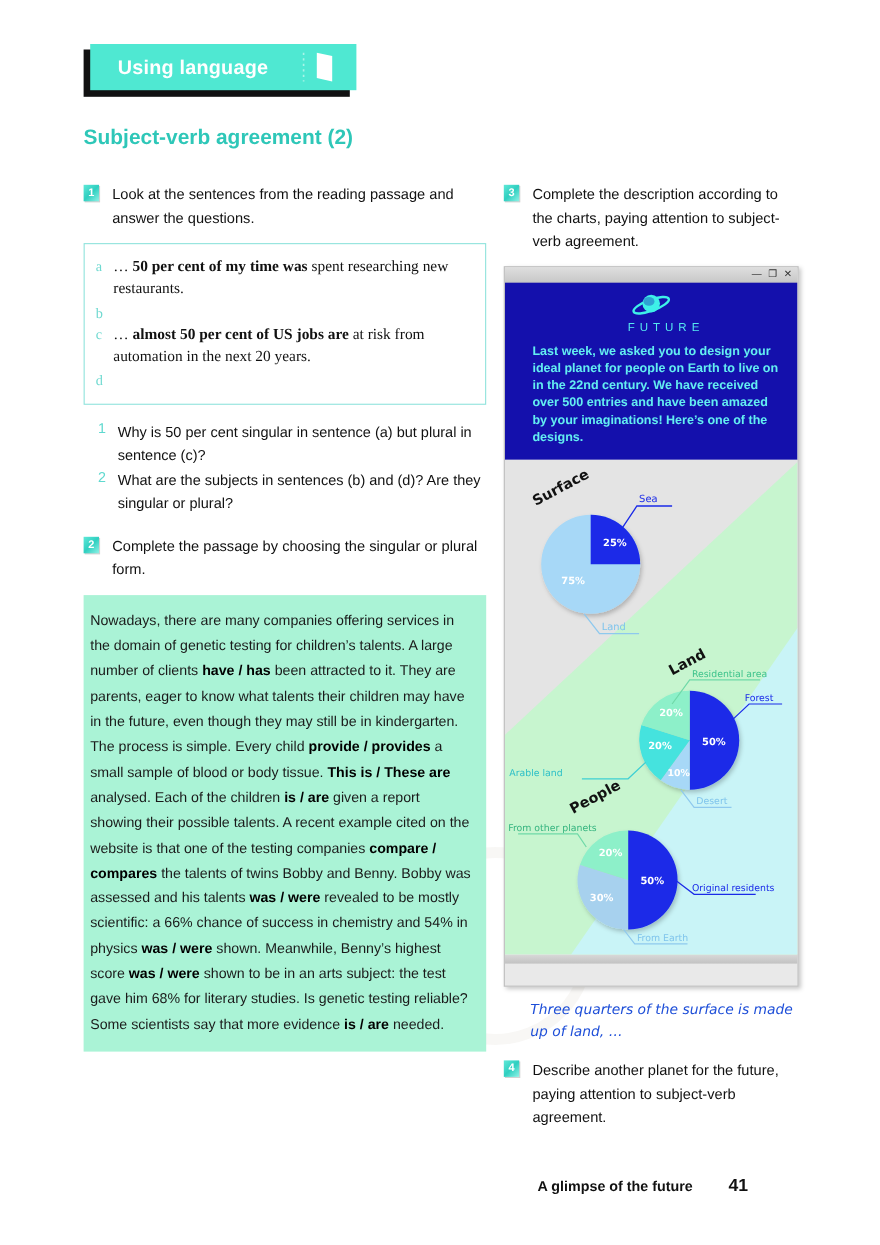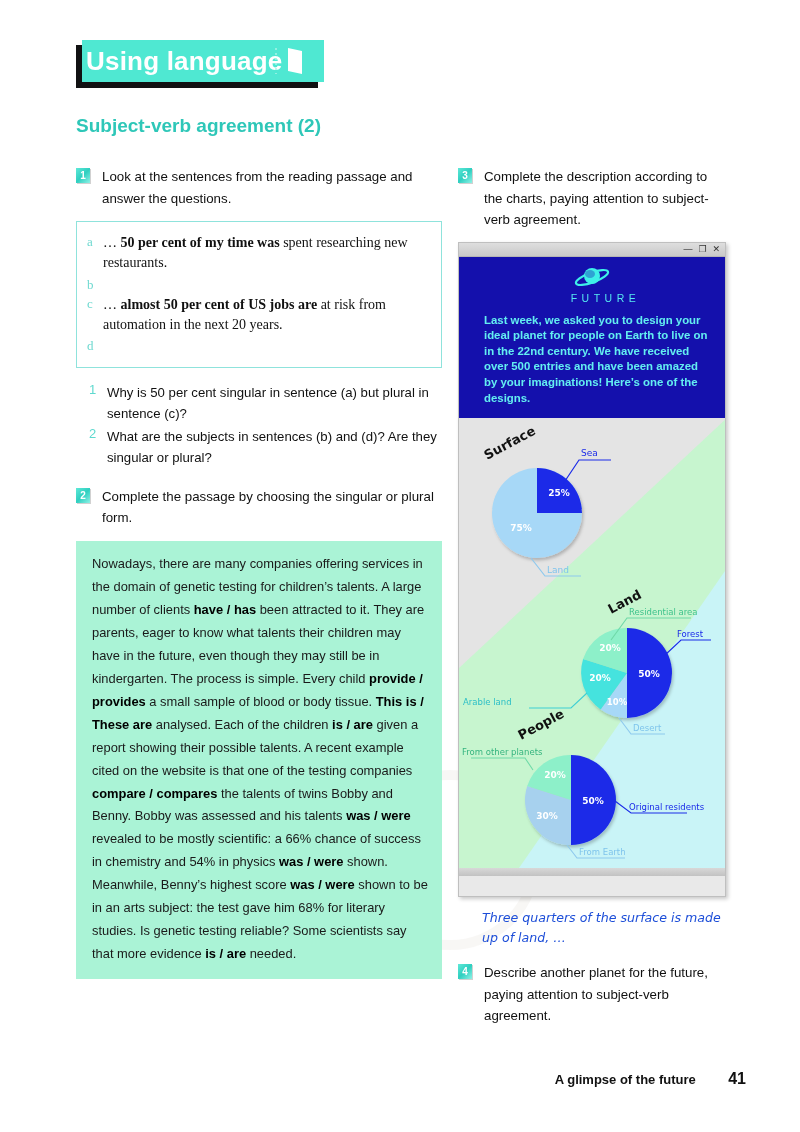--- a/index.html
+++ b/index.html
@@ -16,22 +16,22 @@
   .banner-shadow {
     position: absolute; left: 0; top: 5px; width: 242px; height: 43px;
     background: #111112;
   }
   .banner {
     position: absolute; left: 6px; top: 0px; width: 242px; height: 42px;
     background: #4fe8d2;
     display: flex; align-items: center;
   }
   .banner-title {
-    color: #ffffff; font-size: 26px; font-weight: bold; letter-spacing: 0.2px;
-    padding-left: 4px; line-height: 42px;
+    color: #ffffff; font-size: 18px; font-weight: bold; letter-spacing: 0.2px;
+    padding-left: 25px; line-height: 42px;
   }
   .banner-icon { position: absolute; right: 12px; top: 5px; width: 42px; height: 32px; }
 
   
   .subheading {
     position: absolute; left: 76px; top: 115px;
     color: #2ec7b8; font-size: 19px; font-weight: bold;
   }
 
   
@@ -71,21 +71,21 @@
   .q-n { color: #5fd9cf; font-size: 13px; width: 18px; flex: none; }
   .q-t { font-size: 13.2px; line-height: 1.6; color: #111; }
 
   .now-look {
     margin-top: 14px; padding-left: 13px;
     font-size: 13.3px; font-weight: bold; line-height: 1.62; color: #111;
   }
 
   
   .passage-box {
-    margin-top: 12px; background: #aaf3d6; padding: 12px 14px 13px 16px;
+    margin-top: 12px; background: #aaf3d6; padding: 12px 14px 13px 6px;
   }
   .passage-text { font-size: 12.9px; line-height: 1.78; color: #1a1a1a; }
   .passage-text b { font-weight: bold; color: #000; }
 
   
   .win {
     margin-top: 11px; width: 268px; height: 655px;
     background: #e9e9e9;
     border: 1px solid #bfbfbf;
     box-shadow: 2px 2px 4px rgba(0,0,0,0.22);
@@ -124,21 +124,21 @@
     margin-top: 11px; padding-left: 24px;
     font-family: "DejaVu Sans", sans-serif;
     font-style: italic; font-size: 12.6px; line-height: 1.62; color: #1d4ed8;
   }
 
   .ex4 { margin-top: 14px; }
 
   
   .pg-footer {
     position: absolute; left: 0; bottom: 44px; width: 800px;
-    text-align: right; padding-right: 54px;
+    text-align: right; padding-right: 120px;
   }
   .pg-footer-title { font-size: 13px; font-weight: bold; color: #111; }
   .pg-footer-num { font-size: 16px; font-weight: bold; color: #111; margin-left: 28px; }
 
   .watermark {
     position: absolute; left: 360px; top: 770px; width: 180px; height: 180px;
     border: 10px solid rgba(200,190,170,0.12); border-radius: 50%;
     pointer-events: none;
   }
 </style>

